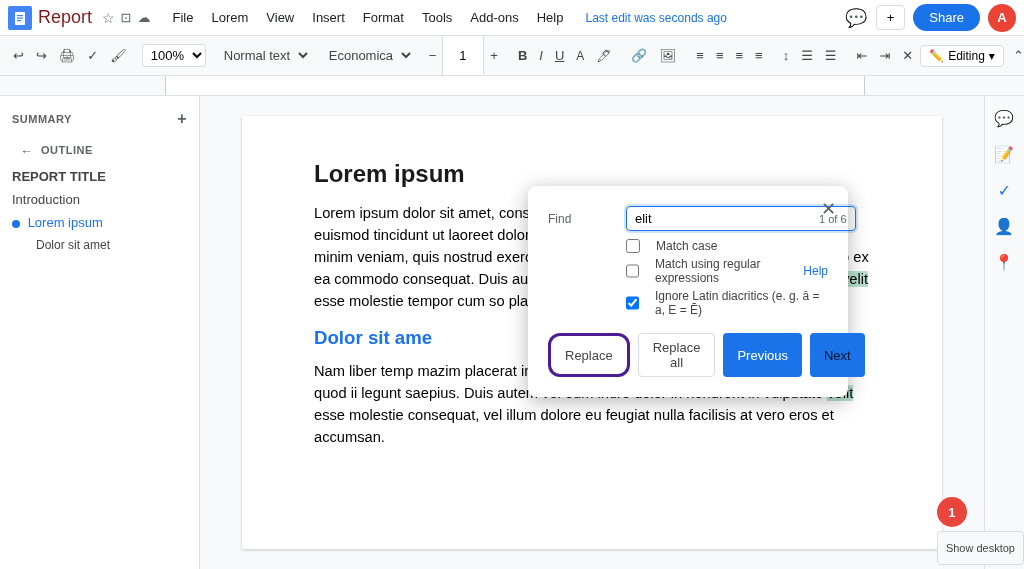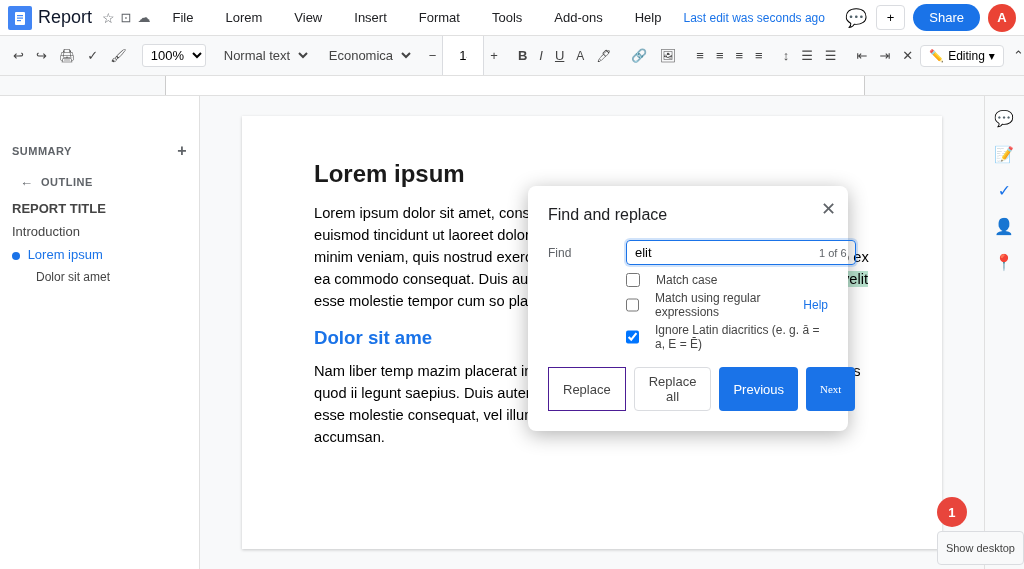--- a/index.html
+++ b/index.html
@@ -1,23 +1,23 @@
 <!DOCTYPE html>
 <html><head>
   <meta charset="utf-8">
   <style>
     * { box-sizing: border-box; margin: 0; padding: 0; }
     body { font-family: Arial, sans-serif; font-size: 13px; background: #f8f9fa; overflow: hidden; width: 1024px; height: 569px; }
 
     
     .top-bar { display: flex; align-items: center; background: #fff; height: 36px; padding: 0 8px; border-bottom: 1px solid #e0e0e0; gap: 6px; }
     .app-icon { width: 24px; height: 24px; background: #4285f4; border-radius: 2px; display: flex; align-items: center; justify-content: center; color: white; font-size: 11px; font-weight: bold; flex-shrink: 0; }
-    .doc-title { font-size: 18px; color: #0f172a; font-weight: 500; margin-right: 4px; }
+    .doc-title { font-size: 18px; color: #7f1d1d; font-weight: 500; margin-right: 4px; }
     .star-icon, .folder-icon, .cloud-icon { color: #5f6368; font-size: 14px; cursor: pointer; }
-    .menu-bar { display: flex; align-items: center; gap: 16px; margin-left: 8px; }
+    .menu-bar { display: flex; align-items: center; gap: 2px; margin-left: 8px; }
     .menu-item { font-size: 13px; color: #202124; padding: 4px 8px; cursor: pointer; border-radius: 4px; }
     .last-edit { font-size: 12px; color: #1a73e8; margin-left: 8px; white-space: nowrap; }
     .top-right { margin-left: auto; display: flex; align-items: center; gap: 8px; }
     .comment-btn { background: none; border: none; cursor: pointer; color: #5f6368; font-size: 18px; }
     .add-btn { background: #fff; border: 1px solid #dadce0; border-radius: 4px; padding: 4px 10px; font-size: 13px; cursor: pointer; display: flex; align-items: center; gap: 4px; }
     .share-btn { background: #1a73e8; color: white; border: none; border-radius: 20px; padding: 6px 16px; font-size: 13px; font-weight: 500; cursor: pointer; }
     .avatar { width: 28px; height: 28px; border-radius: 50%; background: #ea4335; display: flex; align-items: center; justify-content: center; color: white; font-size: 13px; font-weight: bold; }
 
     
     .toolbar { display: flex; align-items: center; background: #f8f9fa; height: 40px; padding: 0 8px; border-bottom: 1px solid #e0e0e0; gap: 2px; overflow: hidden; }
@@ -29,21 +29,21 @@
 
     
     .ruler { height: 20px; background: #f8f9fa; border-bottom: 1px solid #e0e0e0; display: flex; align-items: center; padding-left: 165px; }
     .ruler-inner { width: 700px; background: white; height: 100%; border-left: 1px solid #ccc; border-right: 1px solid #ccc; display: flex; align-items: center; position: relative; }
 
     
     .main { display: flex; height: calc(569px - 36px - 40px - 20px); }
 
     
     .sidebar { width: 200px; background: white; border-right: 1px solid #e0e0e0; overflow-y: auto; flex-shrink: 0; padding: 8px 0; }
-    .sidebar-header { display: flex; align-items: center; justify-content: space-between; padding: 6px 12px; font-size: 11px; font-weight: 600; color: #5f6368; letter-spacing: 0.5px; margin-top: 32px; }
+    .sidebar-header { display: flex; align-items: center; justify-content: space-between; padding: 6px 12px; font-size: 11px; font-weight: 600; color: #5f6368; letter-spacing: 0.5px; }
     .sidebar-item { padding: 4px 12px; font-size: 13px; color: #444; cursor: pointer; }
     .sidebar-item.active { color: #1a73e8; font-weight: 500; }
     .sidebar-item.indent2 { padding-left: 36px; font-size: 12px; }
     .sidebar-title { padding: 4px 12px; font-size: 13px; font-weight: 600; color: #444; }
     .back-btn { cursor: pointer; color: #5f6368; padding: 4px 8px; }
 
     
     .doc-area { flex: 1; background: #f8f9fa; overflow-y: auto; display: flex; justify-content: center; padding: 20px 0; position: relative; }
     .doc-page { background: white; width: 700px; min-height: 400px; padding: 40px 72px; box-shadow: 0 1px 3px rgba(0,0,0,0.2); font-size: 11pt; line-height: 1.5; color: #000; position: relative; }
     .doc-heading { font-size: 18pt; font-weight: bold; color: #1a1a1a; margin-bottom: 10px; }
@@ -58,24 +58,24 @@
     .dialog-title { font-size: 16px; font-weight: 400; color: #202124; margin-bottom: 16px; }
     .dialog-close { position: absolute; top: 12px; right: 12px; background: none; border: none; cursor: pointer; color: #5f6368; font-size: 18px; }
     .dialog-field { display: flex; align-items: center; margin-bottom: 8px; gap: 8px; }
     .dialog-label { font-size: 12px; color: #5f6368; width: 70px; flex-shrink: 0; }
     .dialog-input { flex: 1; border: 1px solid #dadce0; border-radius: 4px; padding: 6px 8px; font-size: 13px; outline: none; }
     .input-count { font-size: 11px; color: #5f6368; white-space: nowrap; margin-left: 8px; }
     .checkbox-row { display: flex; align-items: center; gap: 16px; margin: 4px 0 4px 78px; font-size: 12px; color: #444; }
     .checkbox-row input[type=checkbox] { width: 14px; height: 14px; }
     .checkbox-link { color: #1a73e8; text-decoration: none; }
     .dialog-buttons { display: flex; gap: 8px; margin-top: 16px; justify-content: flex-start; }
-    .btn-replace { background: none; border: 1px solid #4c1d95; border-radius: 0; padding: 2px 14px; font-size: 13px; color: #444; cursor: pointer; }
+    .btn-replace { background: none; border: 3px solid #4c1d95; border-radius: 12px; padding: 2px 14px; font-size: 13px; color: #444; cursor: pointer; }
     .btn-replace-all { background: none; border: 1px solid #dadce0; border-radius: 4px; padding: 6px 14px; font-size: 13px; color: #444; cursor: pointer; }
     .btn-prev { background: #1a73e8; border: none; border-radius: 4px; padding: 6px 14px; font-size: 13px; color: white; cursor: pointer; }
-    .btn-next { background: #1a73e8; border: none; border-radius: 4px; padding: 6px 14px; font-size: 11px; color: #ffffff; cursor: pointer; font-family: Liberation Serif, serif; }
+    .btn-next { background: #1a73e8; border: none; border-radius: 4px; padding: 6px 14px; font-size: 13px; color: #0f172a; cursor: pointer; }
 
     
     .editing-badge { display: flex; align-items: center; gap: 4px; border: 1px solid #dadce0; border-radius: 4px; padding: 3px 8px; font-size: 12px; cursor: pointer; background: white; }
 
     .toolbar-bold { font-weight: bold; }
     .toolbar-italic { font-style: italic; }
     .toolbar-underline { text-decoration: underline; }
   </style>
 </head>
 <body>
@@ -200,21 +200,20 @@
       <p class="doc-text">
         Lorem ipsum dolor sit amet, consectetuer adipiscing <span class="highlight-green">elit</span>, sed diam nonummy nibh euismod tincidunt ut laoreet dolore magna aliquam erat volutpat. Ut wisi enim ad minim veniam, quis nostrud exerci tation ullamcorper suscipit lobortis nisl ut aliquip ex ea commodo consequat. Duis autem vel eum iriure dolor in hendrerit in vulputate <span class="highlight-green">velit</span> esse molestie tempor cum so placerat facer p fait eorum clam legunt saepius.
       </p>
       <div class="doc-subheading">Dolor sit ame</div>
       <p class="doc-text">
         Nam liber temp mazim placerat in iis qui facit eu <span>configurati barren lutem legat in lius</span> quod ii legunt saepius. Duis autem vel eum iriure dolor in hendrerit in vulputate <span class="highlight-green">velit</span> esse molestie consequat, vel illum dolore eu feugiat nulla facilisis at vero eros et accumsan.
       </p>
     </div>
 
     <div class="dialog">
-      <div class="dialog-title">Find and replace</div>
       <button class="dialog-close">✕</button>
 
       <div class="dialog-field">
         <span class="dialog-label">Find</span>
         <div style="flex:1;display:flex;align-items:center;border:1px solid #1a73e8;border-radius:4px;padding:0 8px;box-shadow:0 0 0 2px rgba(26,115,232,0.2);">
           <input type="text" class="dialog-input" style="border: none; box-shadow: none; padding: 4px 0px; outline: none; flex: 1 1 0%;" value="elit">
           <span class="input-count">1 of 6</span>
         </div>
       </div>
 

